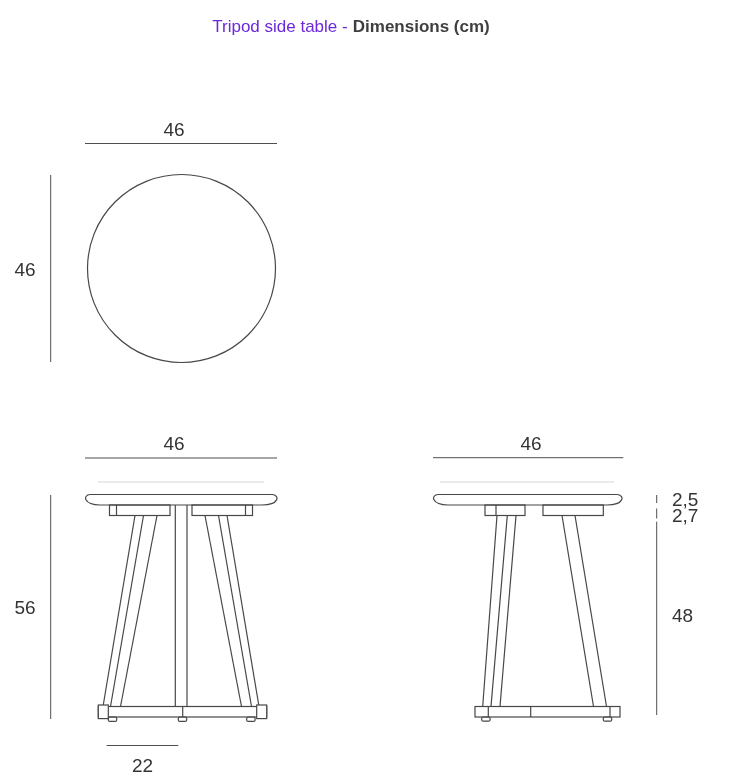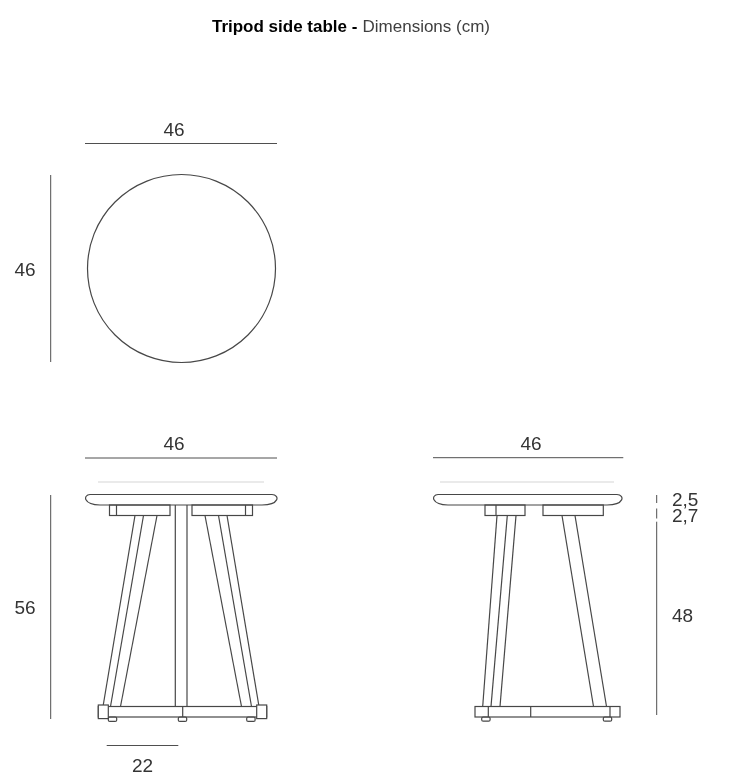--- a/index.html
+++ b/index.html
@@ -12,22 +12,22 @@
   }
   .title{
     position:absolute;
     top:17px;
     left:351px;
     transform:translateX(-50%);
     white-space:nowrap;
     font-size:17px;
     color:#3a3a3a;
   }
-  .title .bold{font-weight:700;color:#000000;}
-  .title .regular{margin-left:0.30em;font-weight:400;color:#3f3f3f;}
+  .title .bold{font-weight:400;color:#6d28d9;}
+  .title .regular{margin-left:0.30em;font-weight:700;color:#3f3f3f;}
   svg{position:absolute;left:0;top:0;}
   .dimtext{
     font-family:"Liberation Sans", sans-serif;
     font-size:19px;
     fill:#343434;
   }
 </style>
 </head>
 <body>
 

